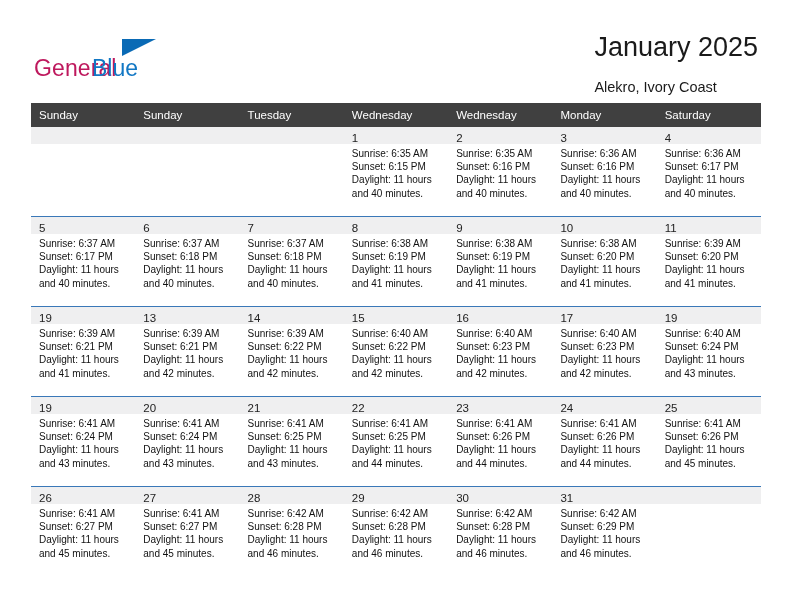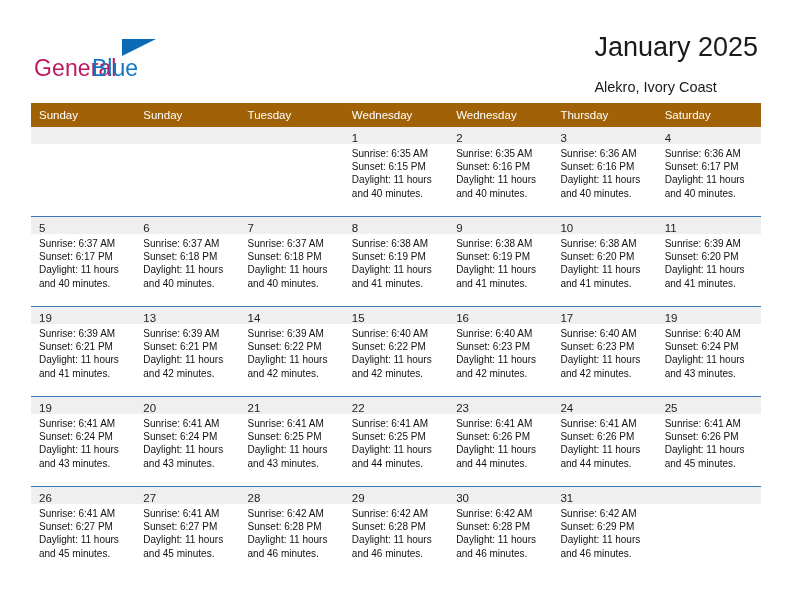--- a/index.html
+++ b/index.html
@@ -90,21 +90,21 @@
     left: 31px;
     top: 103px;
     width: 730px;
   }
   table.cal {
     border-collapse: collapse;
     table-layout: fixed;
     width: 730px;
   }
   table.cal th {
-    background: #a16207;
+    background: #404040;
     color: #ffffff;
     font-weight: normal;
     font-size: 11.5px;
     text-align: left;
     padding: 4px 0 5px 8px;
     height: 15px;
     border: none;
   }
   table.cal td {
     vertical-align: top;
@@ -164,21 +164,21 @@
 
   <div class="calendar">
     <table class="cal">
       <thead>
         <tr id="weekday-row">
             <th>Sunday</th>
             <th>Sunday</th>
             <th>Tuesday</th>
             <th>Wednesday</th>
             <th>Wednesday</th>
-            <th>Thursday</th>
+            <th>Monday</th>
             <th>Saturday</th>
           </tr>
       </thead>
       <tbody id="calendar-body">
           <tr class="week">
             <td>
               <div class="cell">
                 <div class="daynum-band"><span class="daynum"></span></div>
                 <div class="info"></div>
               </div>

